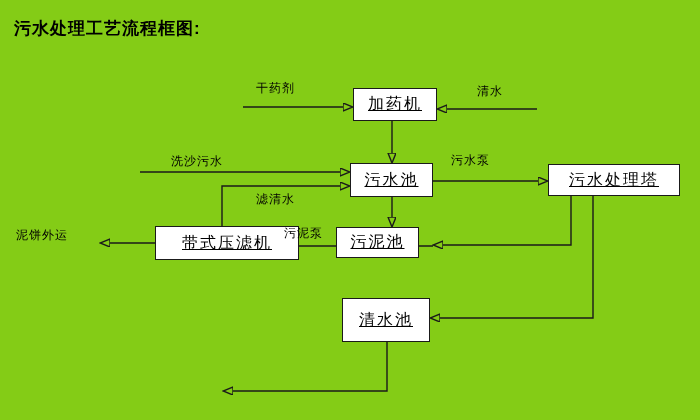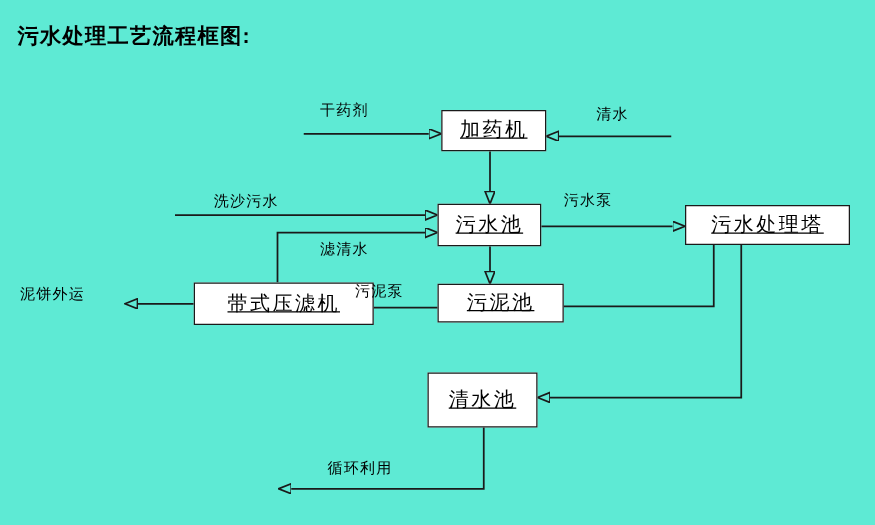--- a/index.html
+++ b/index.html
@@ -1,21 +1,21 @@
 <!DOCTYPE html>
 <html><head>
 <meta charset="utf-8">
 <style>
   * { margin: 0; padding: 0; box-sizing: border-box; }
   html, body { background: #ffffff; }
   .page {
     position: relative;
     width: 700px;
     height: 420px;
-    background: #5eead4;
+    background: #84cc16;
     font-family: "Liberation Sans", sans-serif;
     color: #000000;
     overflow: hidden;
   }
   .title {
     position: absolute;
     left: 14px;
     top: 17px;
     font-size: 17px;
     font-weight: bold;
@@ -77,26 +77,25 @@
     <path d="M571,196 L571,245 L443,245" marker-end="url(#arr)"></path>
     <path d="M593,196 L593,318 L440,318" marker-end="url(#arr)"></path>
     <path d="M433,246 L285,246" marker-end="url(#arr)"></path>
     <path d="M155,243 L110,243" marker-end="url(#arr)"></path>
     <path d="M387,331 L387,391 L233,391" marker-end="url(#arr)"></path>
   </svg>
 
   <div class="node" style="left:353px;top:88px;width:84px;height:33px">加药机</div>
   <div class="node" style="left:548px;top:164px;width:132px;height:32px">污水处理塔</div>
   <div class="node" style="left:350px;top:163px;width:83px;height:34px">污水池</div>
-  <div class="node" style="left:350px;top:227px;width:101px;height:31px">污泥池</div>
+  <div class="node" style="left:336px;top:227px;width:83px;height:31px">污泥池</div>
   <div class="node" style="left:155px;top:226px;width:144px;height:34px">带式压滤机</div>
   <div class="node" style="left:342px;top:298px;width:88px;height:44px">清水池</div>
 
   <span class="flow-label" style="left:256px;top:80px">干药剂</span>
   <span class="flow-label" style="left:477px;top:83px">清水</span>
   <span class="flow-label" style="left:171px;top:153px">洗沙污水</span>
   <span class="flow-label" style="left:451px;top:152px">污水泵</span>
   <span class="flow-label" style="left:256px;top:191px">滤清水</span>
   <span class="flow-label" style="left:16px;top:227px">泥饼外运</span>
   <span class="flow-label" style="left:284px;top:225px">污泥泵</span>
-  <span class="flow-label" style="left:262px;top:366px">循环利用</span>
 
 </div>
 
 </body></html>

